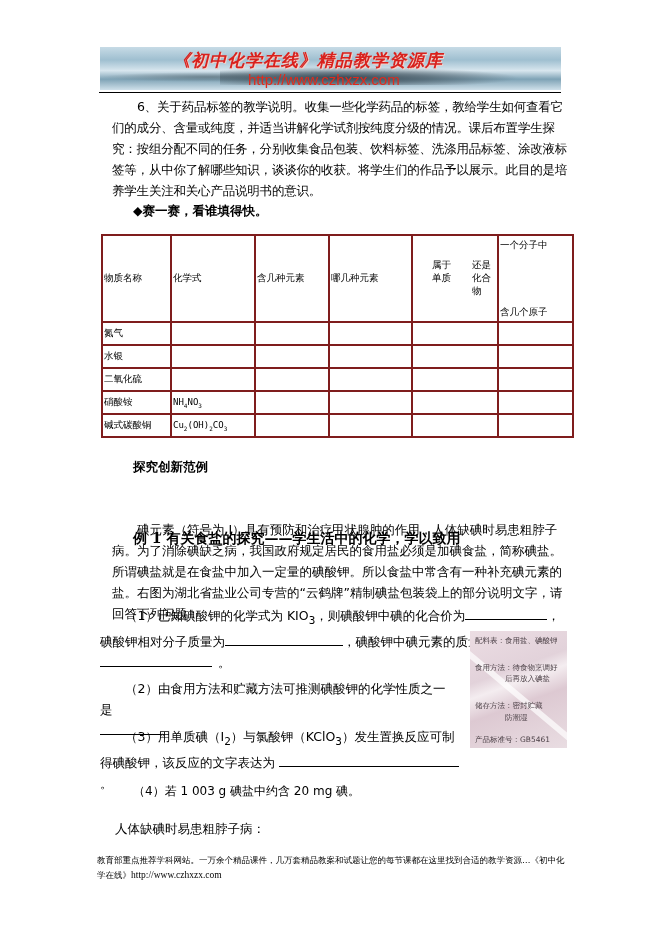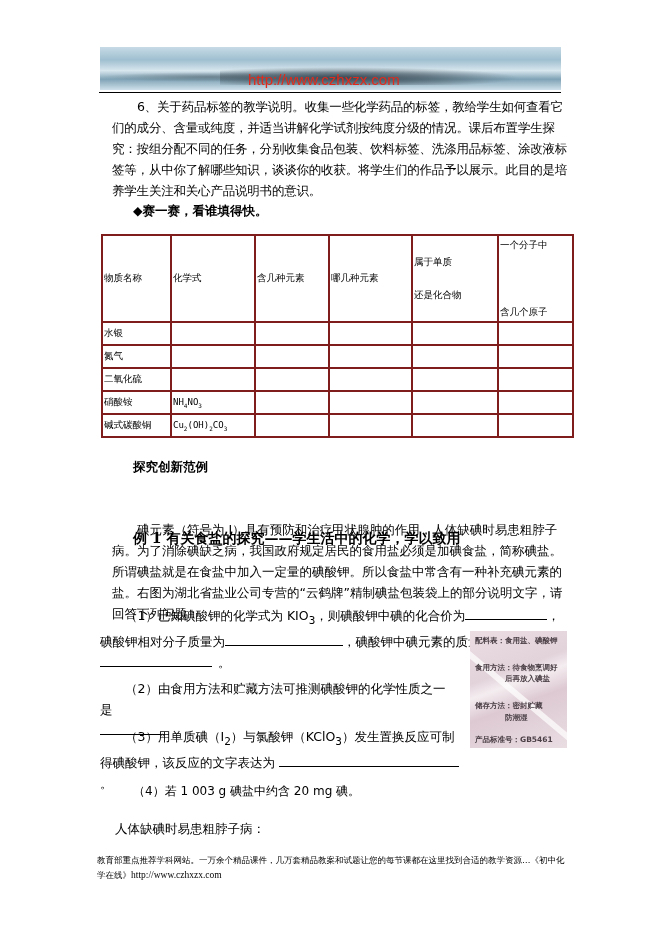--- a/index.html
+++ b/index.html
@@ -26,21 +26,21 @@
   .heading { position: absolute; font-weight: bold; font-family: "DejaVu Serif", serif; font-size: 12.5px; }
   .h-race { left: 133px; top: 203px; }
 
   table.sheet { position: absolute; left: 101px; top: 234px; border-collapse: collapse;
                 font-size: 9.5px; font-family: "DejaVu Sans", sans-serif; }
   table.sheet td { border: 2px solid #7f1d1d; padding: 0 0 0 1px; vertical-align: middle; }
   table.sheet tr.hdr td { height: 85px; }
   table.sheet tr.row td { height: 21px; }
   .c1 { width: 66px; } .c2 { width: 81px; margin-left: 36px; } .c3 { width: 71px; } .c4 { width: 80px; } .c5 { width: 83px; } .c6 { width: 72px; }
   .stack { display: flex; flex-direction: column; justify-content: space-between; height: 80px; }
-  .stack2 { display: flex; flex-direction: column; gap: 20px; }
+  .stack2 { display: flex; gap: 20px; margin-left: 18px; }
   .formula { font-family: "DejaVu Sans Mono", monospace; font-size: 9px; }
   .formula sub { font-size: 6px; }
 
   .h-explore { left: 133px; top: 459px; }
   .h-ex1 { left: 133px; top: 489px; font-size: 14px; margin-top: 41px; }
 
   .p2 { top: 519px; }
   .q { position: absolute; font-size: 12.5px; line-height: 21px; }
   .q1 { left: 100px; top: 605px; width: 465px; }
   .blank { display: inline-block; border-bottom: 1px solid #000; height: 14px; vertical-align: baseline; }
@@ -48,31 +48,32 @@
   .q3 { left: 100px; top: 726px; width: 360px; }
   .q4 { left: 133px; top: 781px; font-family: "DejaVu Sans", sans-serif; font-size: 12px; }
   .q4a { left: 115px; top: 818px; }
   .mono { font-family: "DejaVu Sans Mono", monospace; font-size: 11px; }
 
   .label-img { position: absolute; left: 470px; top: 631px; width: 97px; height: 117px;
                background: linear-gradient(160deg, #ecdde3 0%, #e2d2da 35%, #f4edf0 45%, #ddc9d2 60%, #e9dde2 100%);
                overflow: hidden; }
   .label-img .shine { position: absolute; left: 0; top: 20px; width: 140px; height: 6px; background: rgba(255,255,255,0.7);
                       transform: rotate(40deg); transform-origin: left top; }
-  .label-img .ln { position: absolute; font-size: 7.5px; font-weight: bold; color: #4a3f45; white-space: nowrap; line-height: 10px; }
+  .label-img .ln { position: absolute; font-size: 7.5px; font-weight: normal; color: #4a3f45; white-space: nowrap; line-height: 10px; }
 
   .footer { position: absolute; left: 97px; top: 853px; width: 470px; font-size: 8.5px; line-height: 15px; color: #000; }
   .footer .url { font-family: "Liberation Serif", serif; font-size: 9.5px; }
 </style>
 </head>
 <body>
 
 <div class="banner">
   <div class="hill2"></div>
   <div class="hill"></div>
+  <div class="b-title">《初中化学在线》精品教学资源库</div>
   <div class="b-url">http://www.czhxzx.com</div>
 </div>
 <div class="rule"></div>
 
 <div class="para indent p1">6、关于药品标签的教学说明。收集一些化学药品的标签，教给学生如何查看它们的成分、含量或纯度，并适当讲解化学试剂按纯度分级的情况。课后布置学生探究：按组分配不同的任务，分别收集食品包装、饮料标签、洗涤用品标签、涂改液标签等，从中你了解哪些知识，谈谈你的收获。将学生们的作品予以展示。此目的是培养学生关注和关心产品说明书的意识。</div>
 
 <div class="heading h-race">◆赛一赛，看谁填得快。</div>
 
 <table class="sheet">
   <tbody>
@@ -88,29 +89,29 @@
       </div>
     </td>
     <td class="c6">
       <div class="stack">
         <span>一个分子中</span>
         <span>含几个原子</span>
       </div>
     </td>
   </tr>
   <tr class="row">
-    <td>水银</td>
+    <td>氮气</td>
     <td></td>
     <td></td>
     <td></td>
     <td></td>
     <td></td>
   </tr>
   <tr class="row">
-    <td>氮气</td>
+    <td>水银</td>
     <td></td>
     <td></td>
     <td></td>
     <td></td>
     <td></td>
   </tr>
   <tr class="row">
     <td>二氧化硫</td>
     <td></td>
     <td></td>

